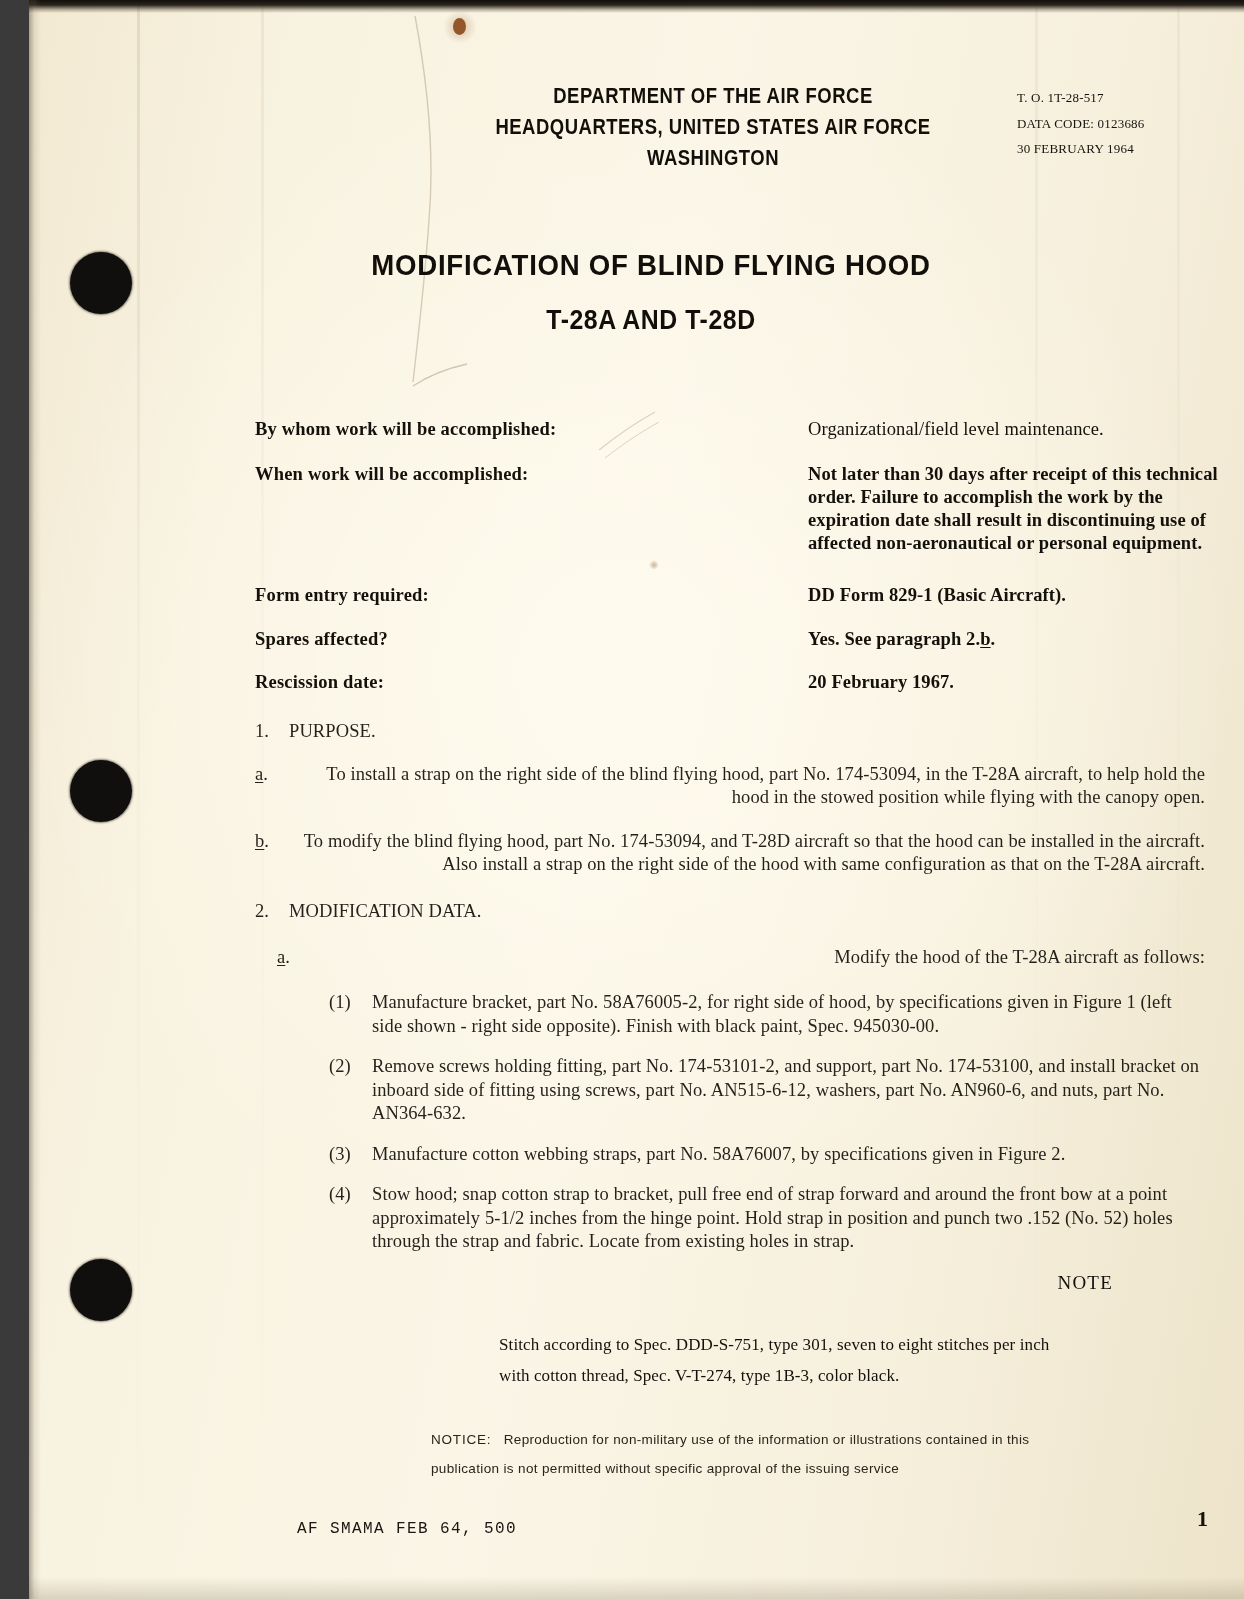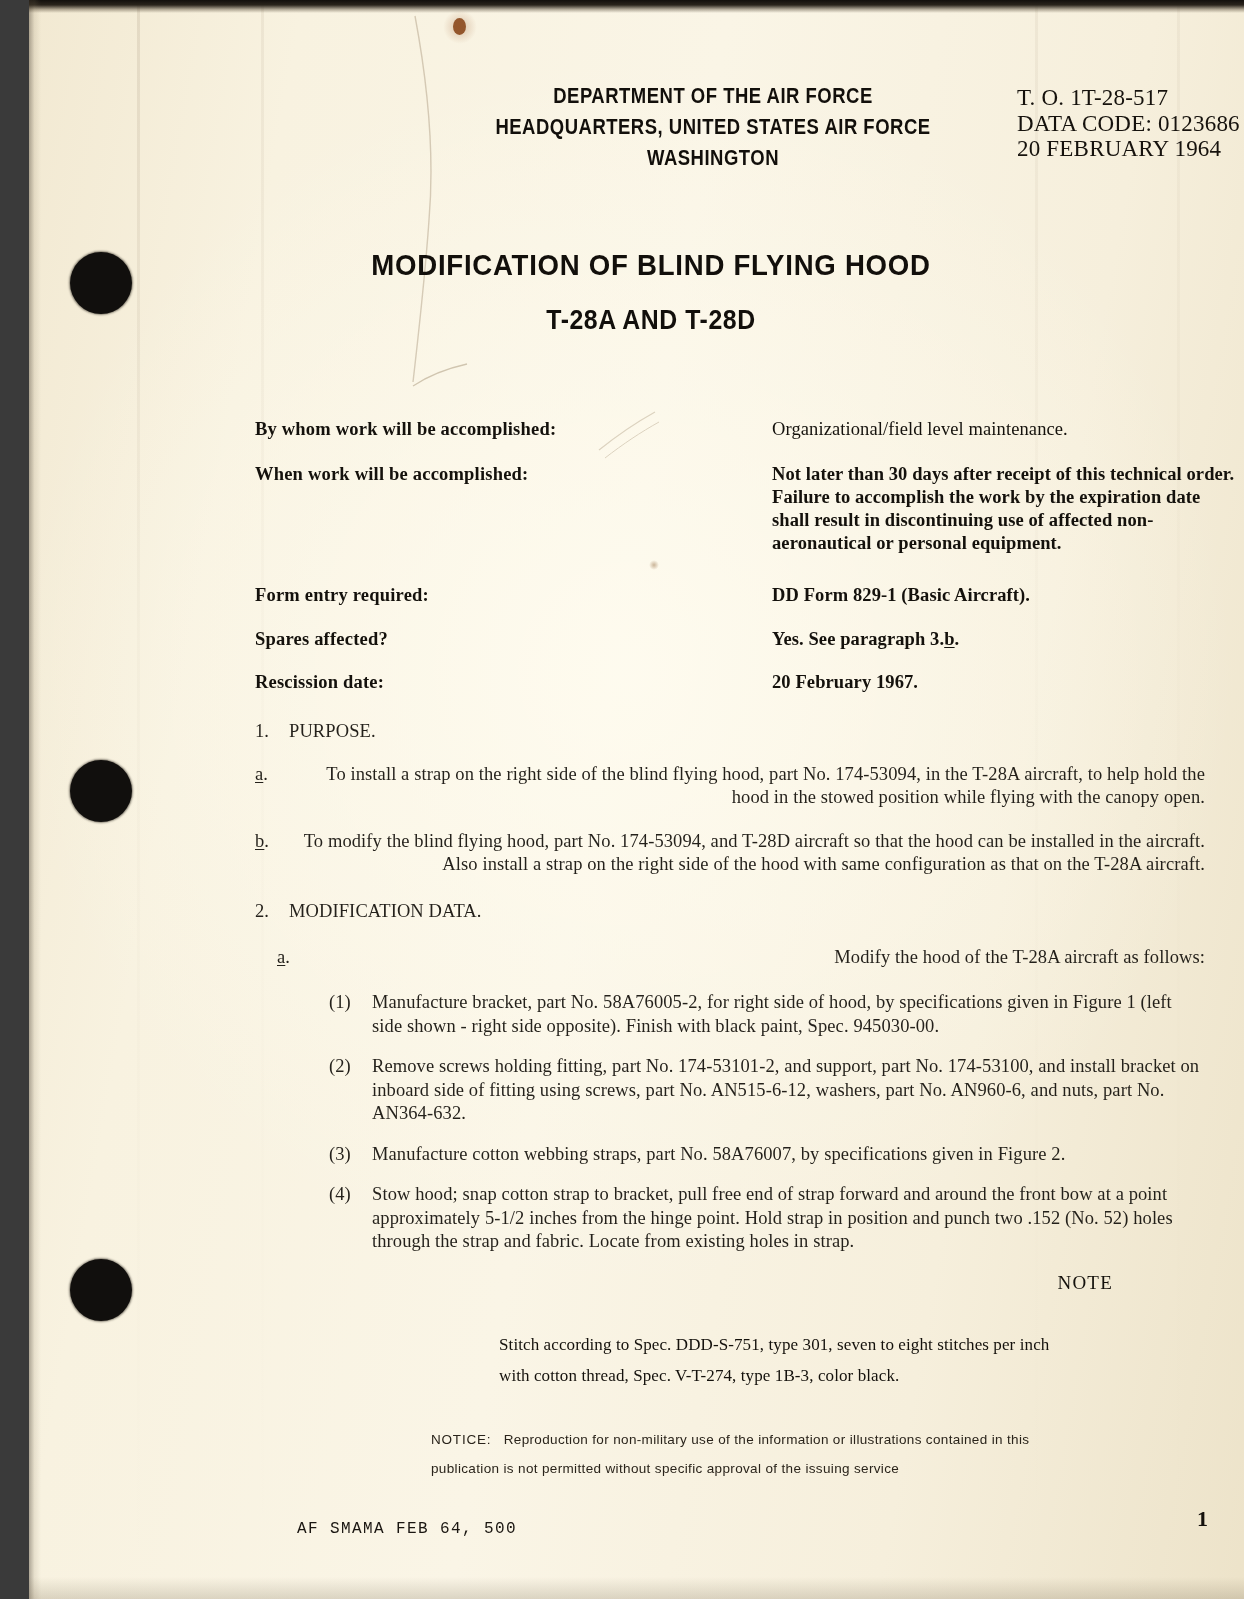--- a/index.html
+++ b/index.html
@@ -104,21 +104,21 @@
     transform: scaleX(0.84);
     transform-origin: center top;
     color: #120f0b;
   }
 
   .to-block {
     position: absolute;
     left: 988px;
     top: 85px;
     font-family: "Liberation Serif", serif;
-    font-size: 23px;
+    font-size: 13px;
     line-height: 25.5px;
     letter-spacing: 0.2px;
     color: #16120d;
     white-space: nowrap;
   }
 
   .title1 {
     position: absolute;
     left: 160px;
     top: 248px;
@@ -150,20 +150,21 @@
     position: absolute;
     left: 226px;
     top: 418px;
     width: 980px;
     font-size: 18.5px;
     line-height: 23px;
   }
   .qa-row {
     display: flex;
     align-items: flex-start;
+    gap: 36px;
   }
   .qa-label {
     width: 517px;
     flex: 0 0 517px;
     font-weight: bold;
     letter-spacing: 0.2px;
   }
   .qa-value {
     flex: 1;
     letter-spacing: 0.1px;
@@ -304,21 +305,21 @@
 
     <div class="hdr-block">
       <div>DEPARTMENT OF THE AIR FORCE</div>
       <div>HEADQUARTERS, UNITED STATES AIR FORCE</div>
       <div>WASHINGTON</div>
     </div>
 
     <div class="to-block">
       <div>T. O. 1T-28-517</div>
       <div>DATA CODE:  0123686</div>
-      <div>20 FEBRUARY 1964</div>
+      <div>30 FEBRUARY 1964</div>
     </div>
 
     <div class="title1">MODIFICATION OF BLIND FLYING HOOD</div>
     <div class="title2">T-28A AND T-28D</div>
 
     <div class="qa">
 
       <div class="qa-row">
         <div class="qa-label">By whom work will be accomplished:</div>
         <div class="qa-value">Organizational/field level maintenance.</div>
@@ -335,21 +336,21 @@
 
       <div class="qa-row">
         <div class="qa-label">Form entry required:</div>
         <div class="qa-value bold">DD Form 829-1 (Basic Aircraft).</div>
       </div>
 
       <div class="gap-c"></div>
 
       <div class="qa-row">
         <div class="qa-label">Spares affected?</div>
-        <div class="qa-value bold"><span>Yes.  See paragraph 3.</span><u class="mk">b</u><span>.</span></div>
+        <div class="qa-value bold"><span>Yes.  See paragraph 2.</span><u class="mk">b</u><span>.</span></div>
       </div>
 
       <div class="gap-d"></div>
 
       <div class="qa-row">
         <div class="qa-label">Rescission date:</div>
         <div class="qa-value bold">20 February 1967.</div>
       </div>
 
     </div>

